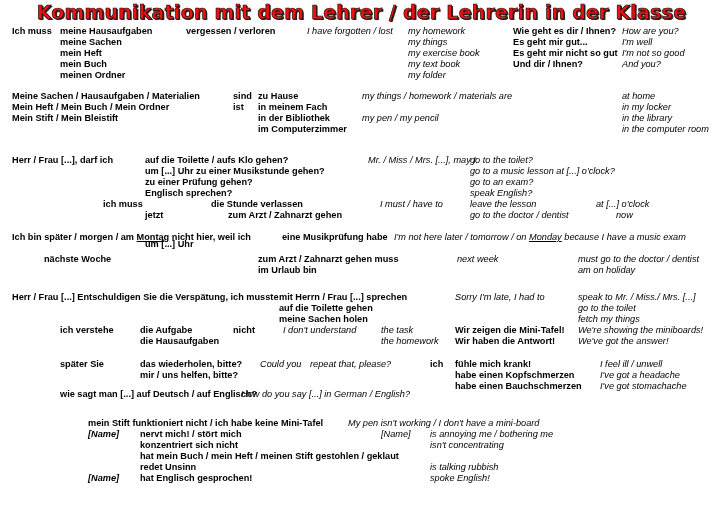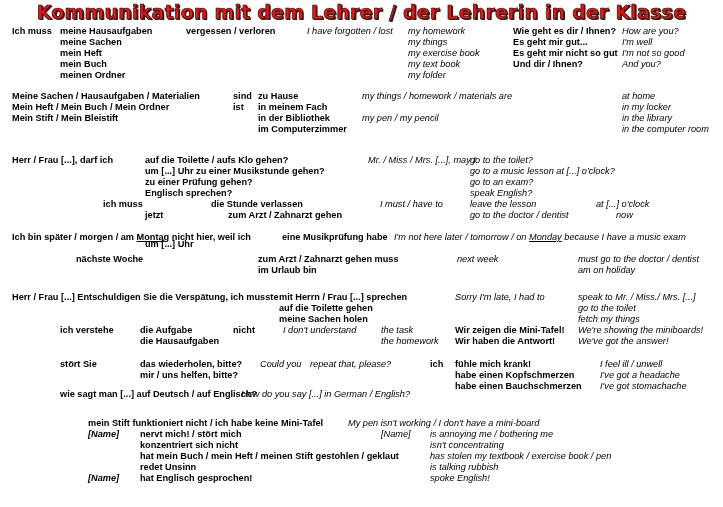--- a/index.html
+++ b/index.html
@@ -141,21 +141,21 @@
     <div class="cell de" style="left:12px;top:0;">
       <span>Ich bin später / morgen / am </span><span class="u">Montag</span><span> nicht hier, weil ich</span>
     </div>
 
     <div class="cell de" style="left:282px;top:0;">eine Musikprüfung habe</div>
 
     <div class="cell en" style="left:394px;top:0;">
       <span>I'm not here later / tomorrow / on </span><span class="u">Monday</span><span> because I have a music exam</span>
     </div>
 
-    <div class="cell de" style="left:76px;top:22px;">nächste Woche</div>
+    <div class="cell de" style="left:44px;top:22px;">nächste Woche</div>
 
     <div class="cell de" style="left:258px;top:22px;text-align:center;">zum Arzt / Zahnarzt gehen muss</div>
     <div class="cell de" style="left:258px;top:33px;">im Urlaub bin</div>
 
     <div class="cell en" style="left:457px;top:22px;">next week</div>
 
     <div class="cell en" style="left:578px;top:22px;">must go to the doctor / dentist</div>
     <div class="cell en" style="left:578px;top:33px;">am on holiday</div>
   </div>
 
@@ -185,21 +185,21 @@
     <div class="cell en" style="left:381px;top:44px;">the homework</div>
 
     <div class="cell de" style="left:455px;top:33px;">Wir zeigen die Mini-Tafel!</div>
     <div class="cell de" style="left:455px;top:44px;">Wir haben die Antwort!</div>
 
     <div class="cell en" style="left:578px;top:33px;">We're showing the miniboards!</div>
     <div class="cell en" style="left:578px;top:44px;">We've got the answer!</div>
   </div>
 
   <div class="blk" style="left:0;top:359px;width:723px;height:48px;">
-    <div class="cell de" style="left:60px;top:0;">stört Sie</div>
+    <div class="cell de" style="left:60px;top:0;">später Sie</div>
 
     <div class="cell de" style="left:140px;top:0;">das wiederholen, bitte?</div>
     <div class="cell de" style="left:140px;top:11px;">mir / uns helfen, bitte?</div>
 
     <div class="cell en" style="left:260px;top:0;">Could you</div>
 
     <div class="cell en" style="left:310px;top:0;">repeat that, please?</div>
 
     <div class="cell de" style="left:430px;top:0;">ich</div>
 
@@ -221,21 +221,20 @@
 
     <div class="cell de en" style="left:88px;top:11px;font-weight:bold;font-style:italic;">[Name]</div>
     <div class="cell de" style="left:140px;top:11px;">nervt mich! / stört mich</div>
     <div class="cell de" style="left:140px;top:22px;">konzentriert sich nicht</div>
     <div class="cell de" style="left:140px;top:33px;">hat mein Buch / mein Heft / meinen Stift gestohlen / geklaut</div>
     <div class="cell de" style="left:140px;top:44px;">redet Unsinn</div>
 
     <div class="cell en" style="left:381px;top:11px;">[Name]</div>
     <div class="cell en" style="left:430px;top:11px;">is annoying me / bothering me</div>
     <div class="cell en" style="left:430px;top:22px;">isn't concentrating</div>
-    <div class="cell en" style="left:430px;top:33px;">has stolen my textbook / exercise book / pen</div>
     <div class="cell en" style="left:430px;top:44px;">is talking rubbish</div>
 
     <div class="cell de en" style="left:88px;top:55px;font-weight:bold;font-style:italic;">[Name]</div>
     <div class="cell de" style="left:140px;top:55px;">hat Englisch gesprochen!</div>
     <div class="cell en" style="left:430px;top:55px;">spoke English!</div>
   </div>
 
 </div>
 
 </body></html>

